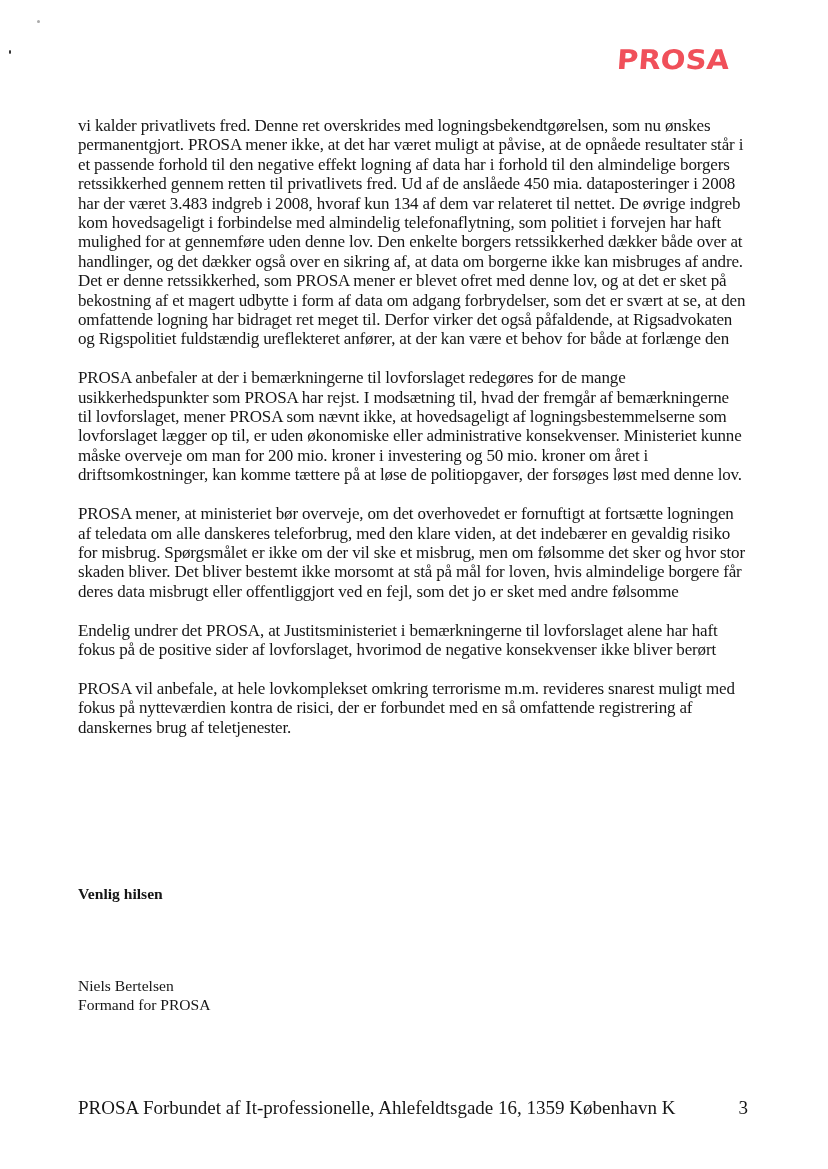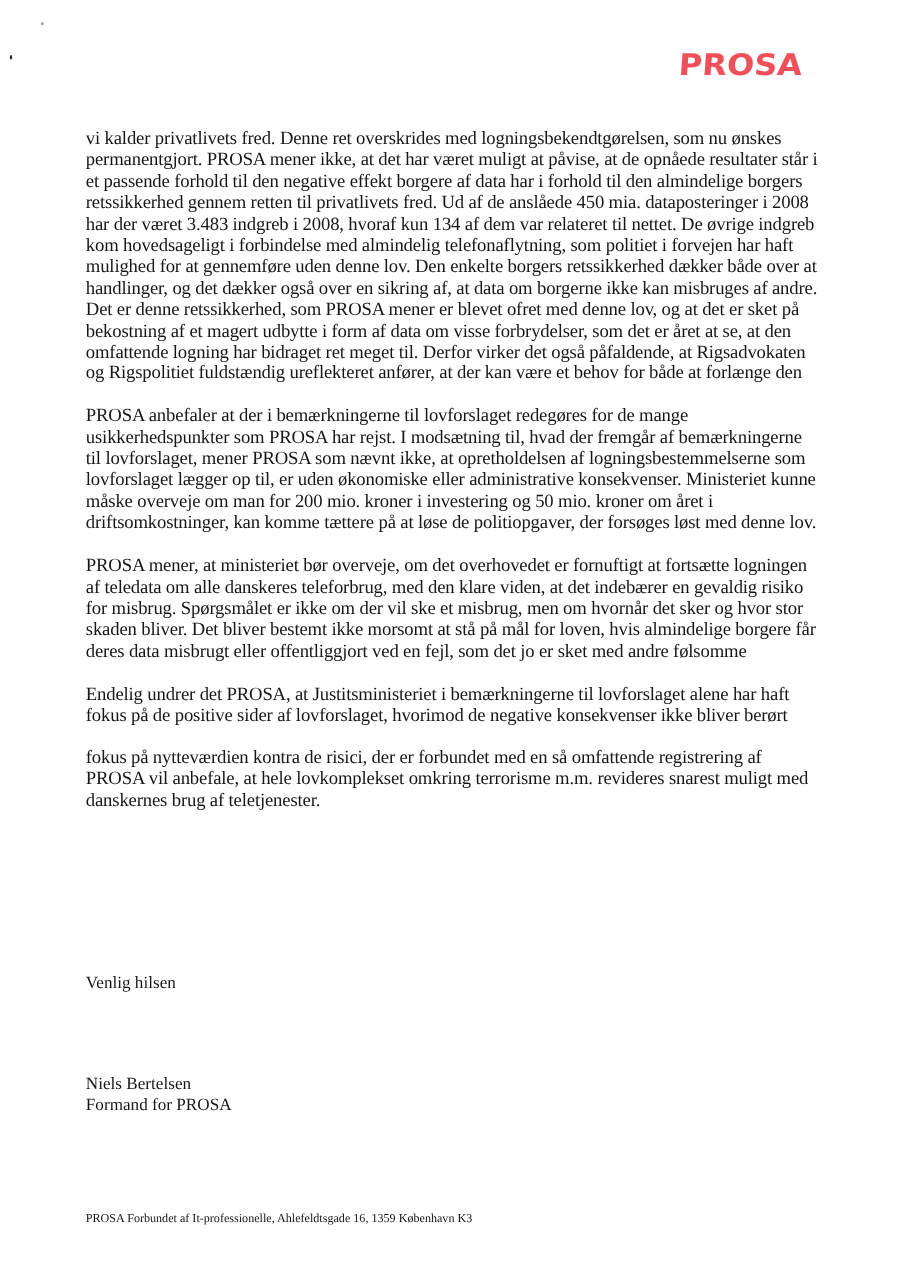--- a/index.html
+++ b/index.html
@@ -54,93 +54,94 @@
     .line {
       display: block;
       white-space: nowrap;
     }
     .closing {
       position: absolute;
       left: 78px;
       top: 884px;
       font-size: 15.6px;
       line-height: 19.4px;
+      font-weight: bold;
     }
     .signature {
       position: absolute;
       left: 78px;
       top: 976px;
       font-size: 15.6px;
       line-height: 19.4px;
     }
     .footer {
       position: absolute;
       left: 78px;
       top: 1098px;
       width: 670px;
-      font-size: 11px;
+      font-size: 19px;
       line-height: 20px;
       display: flex;
-      justify-content: flex-start;
+      justify-content: space-between;
     }
     .footer .page-number {
       margin-right: 0;
     }
   </style>
 </head>
 <body>
 
 <div class="page">
 
   <span class="speck" style="left:37px;top:20px;width:3px;height:3px;opacity:0.5;"></span>
   <span class="speck" style="left:9px;top:50px;width:2px;height:4px;background:#222;"></span>
 
   <div class="logo">PROSA</div>
 
   <div class="body-text">
     <div class="para">
       <span class="line">vi kalder privatlivets fred. Denne ret overskrides med logningsbekendtgørelsen, som nu ønskes</span>
       <span class="line">permanentgjort. PROSA mener ikke, at det har været muligt at påvise, at de opnåede resultater står i</span>
-      <span class="line">et passende forhold til den negative effekt borgere af data har i forhold til den almindelige borgers</span>
+      <span class="line">et passende forhold til den negative effekt logning af data har i forhold til den almindelige borgers</span>
       <span class="line">retssikkerhed gennem retten til privatlivets fred. Ud af de anslåede 450 mia. dataposteringer i 2008</span>
       <span class="line">har der været 3.483 indgreb i 2008, hvoraf kun 134 af dem var relateret til nettet. De øvrige indgreb</span>
       <span class="line">kom hovedsageligt i forbindelse med almindelig telefonaflytning, som politiet i forvejen har haft</span>
       <span class="line">mulighed for at gennemføre uden denne lov. Den enkelte borgers retssikkerhed dækker både over at</span>
       <span class="line">handlinger, og det dækker også over en sikring af, at data om borgerne ikke kan misbruges af andre.</span>
       <span class="line">Det er denne retssikkerhed, som PROSA mener er blevet ofret med denne lov, og at det er sket på</span>
-      <span class="line">bekostning af et magert udbytte i form af data om visse forbrydelser, som det er året at se, at den</span>
+      <span class="line">bekostning af et magert udbytte i form af data om adgang forbrydelser, som det er svært at se, at den</span>
       <span class="line">omfattende logning har bidraget ret meget til. Derfor virker det også påfaldende, at Rigsadvokaten</span>
       <span class="line">og Rigspolitiet fuldstændig ureflekteret anfører, at der kan være et behov for både at forlænge den</span>
     </div>
 
     <div class="para">
       <span class="line">PROSA anbefaler at der i bemærkningerne til lovforslaget redegøres for de mange</span>
       <span class="line">usikkerhedspunkter som PROSA har rejst. I modsætning til, hvad der fremgår af bemærkningerne</span>
-      <span class="line">til lovforslaget, mener PROSA som nævnt ikke, at opretholdelsen af logningsbestemmelserne som</span>
+      <span class="line">til lovforslaget, mener PROSA som nævnt ikke, at hovedsageligt af logningsbestemmelserne som</span>
       <span class="line">lovforslaget lægger op til, er uden økonomiske eller administrative konsekvenser. Ministeriet kunne</span>
       <span class="line">måske overveje om man for 200 mio. kroner i investering og 50 mio. kroner om året i</span>
       <span class="line">driftsomkostninger, kan komme tættere på at løse de politiopgaver, der forsøges løst med denne lov.</span>
     </div>
 
     <div class="para">
       <span class="line">PROSA mener, at ministeriet bør overveje, om det overhovedet er fornuftigt at fortsætte logningen</span>
       <span class="line">af teledata om alle danskeres teleforbrug, med den klare viden, at det indebærer en gevaldig risiko</span>
-      <span class="line">for misbrug. Spørgsmålet er ikke om der vil ske et misbrug, men om hvornår det sker og hvor stor</span>
+      <span class="line">for misbrug. Spørgsmålet er ikke om der vil ske et misbrug, men om følsomme det sker og hvor stor</span>
       <span class="line">skaden bliver. Det bliver bestemt ikke morsomt at stå på mål for loven, hvis almindelige borgere får</span>
       <span class="line">deres data misbrugt eller offentliggjort ved en fejl, som det jo er sket med andre følsomme</span>
     </div>
 
     <div class="para">
       <span class="line">Endelig undrer det PROSA, at Justitsministeriet i bemærkningerne til lovforslaget alene har haft</span>
       <span class="line">fokus på de positive sider af lovforslaget, hvorimod de negative konsekvenser ikke bliver berørt</span>
     </div>
 
     <div class="para">
+      <span class="line">PROSA vil anbefale, at hele lovkomplekset omkring terrorisme m.m. revideres snarest muligt med</span>
       <span class="line">fokus på nytteværdien kontra de risici, der er forbundet med en så omfattende registrering af</span>
-      <span class="line">PROSA vil anbefale, at hele lovkomplekset omkring terrorisme m.m. revideres snarest muligt med</span>
       <span class="line">danskernes brug af teletjenester.</span>
     </div>
   </div>
 
   <div class="closing">Venlig hilsen</div>
 
   <div class="signature">
     <span class="line">Niels Bertelsen</span>
     <span class="line">Formand for PROSA</span>
   </div>

